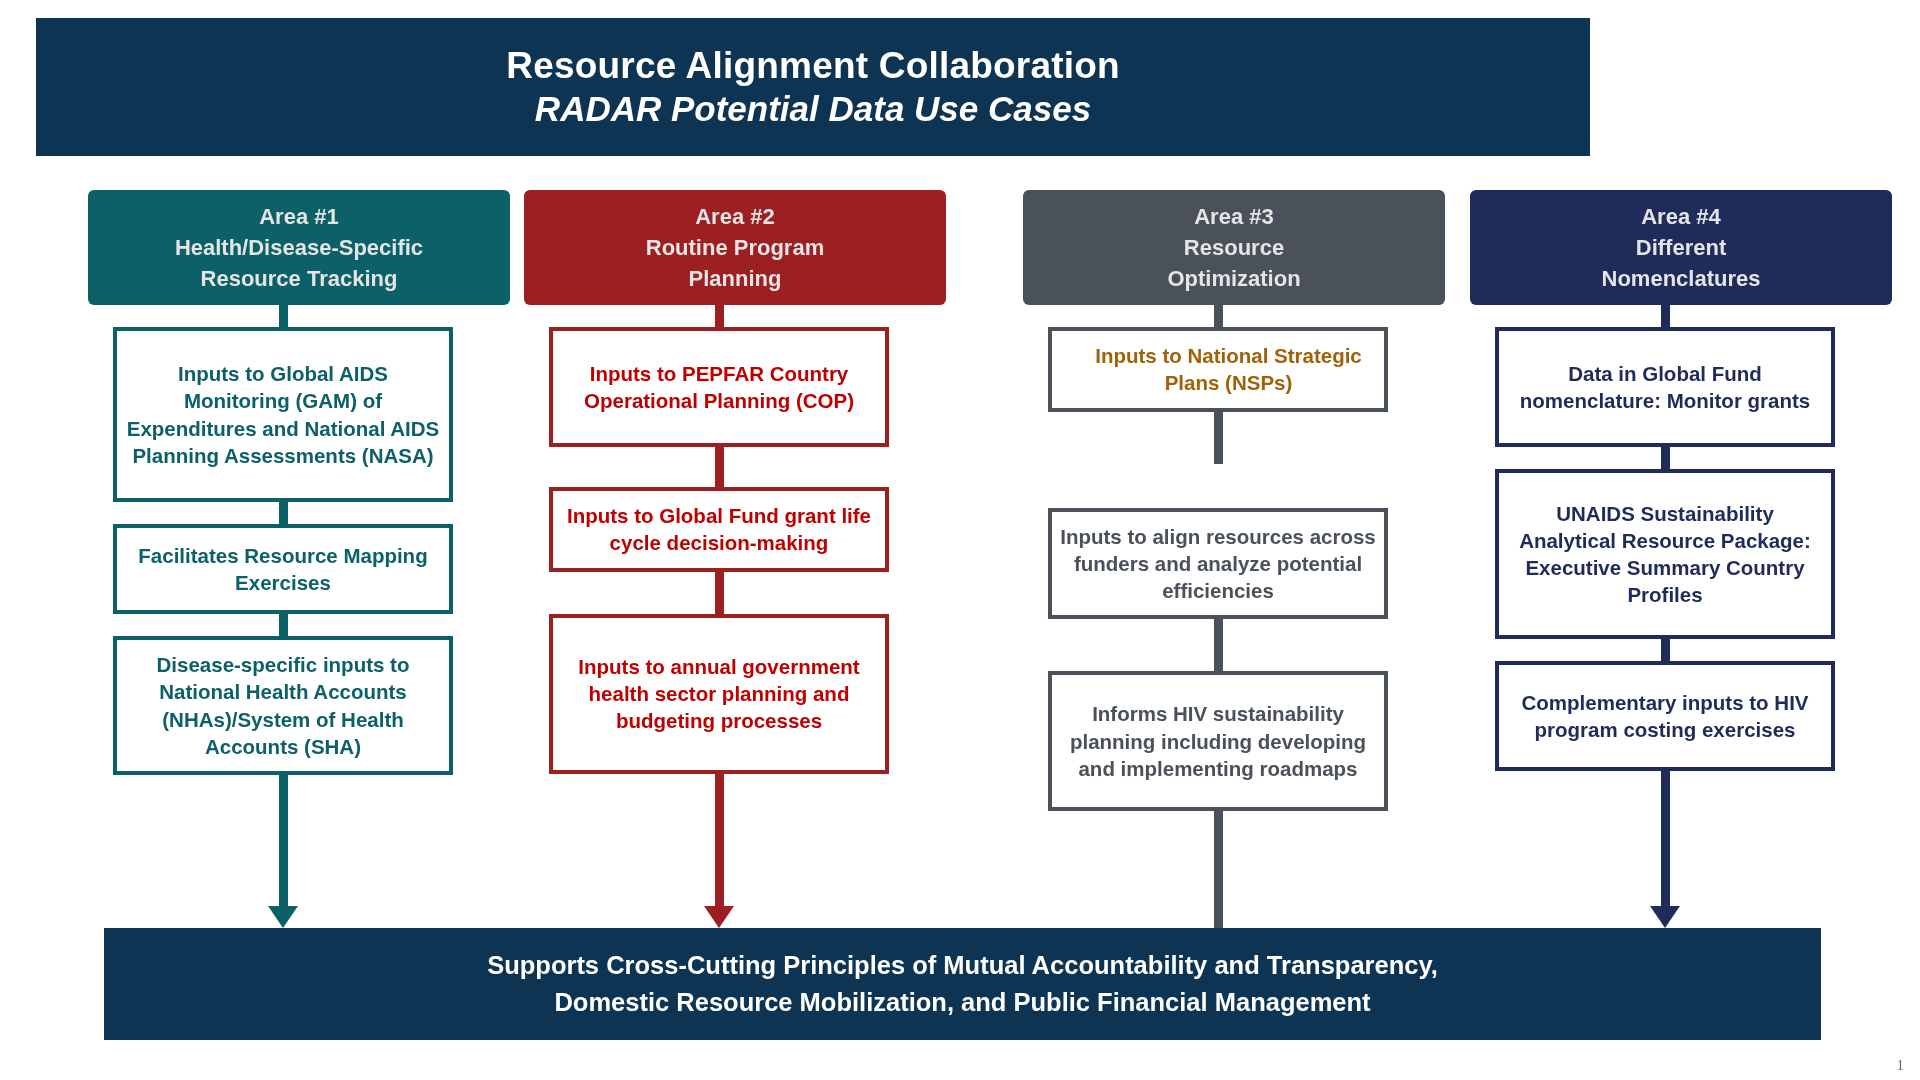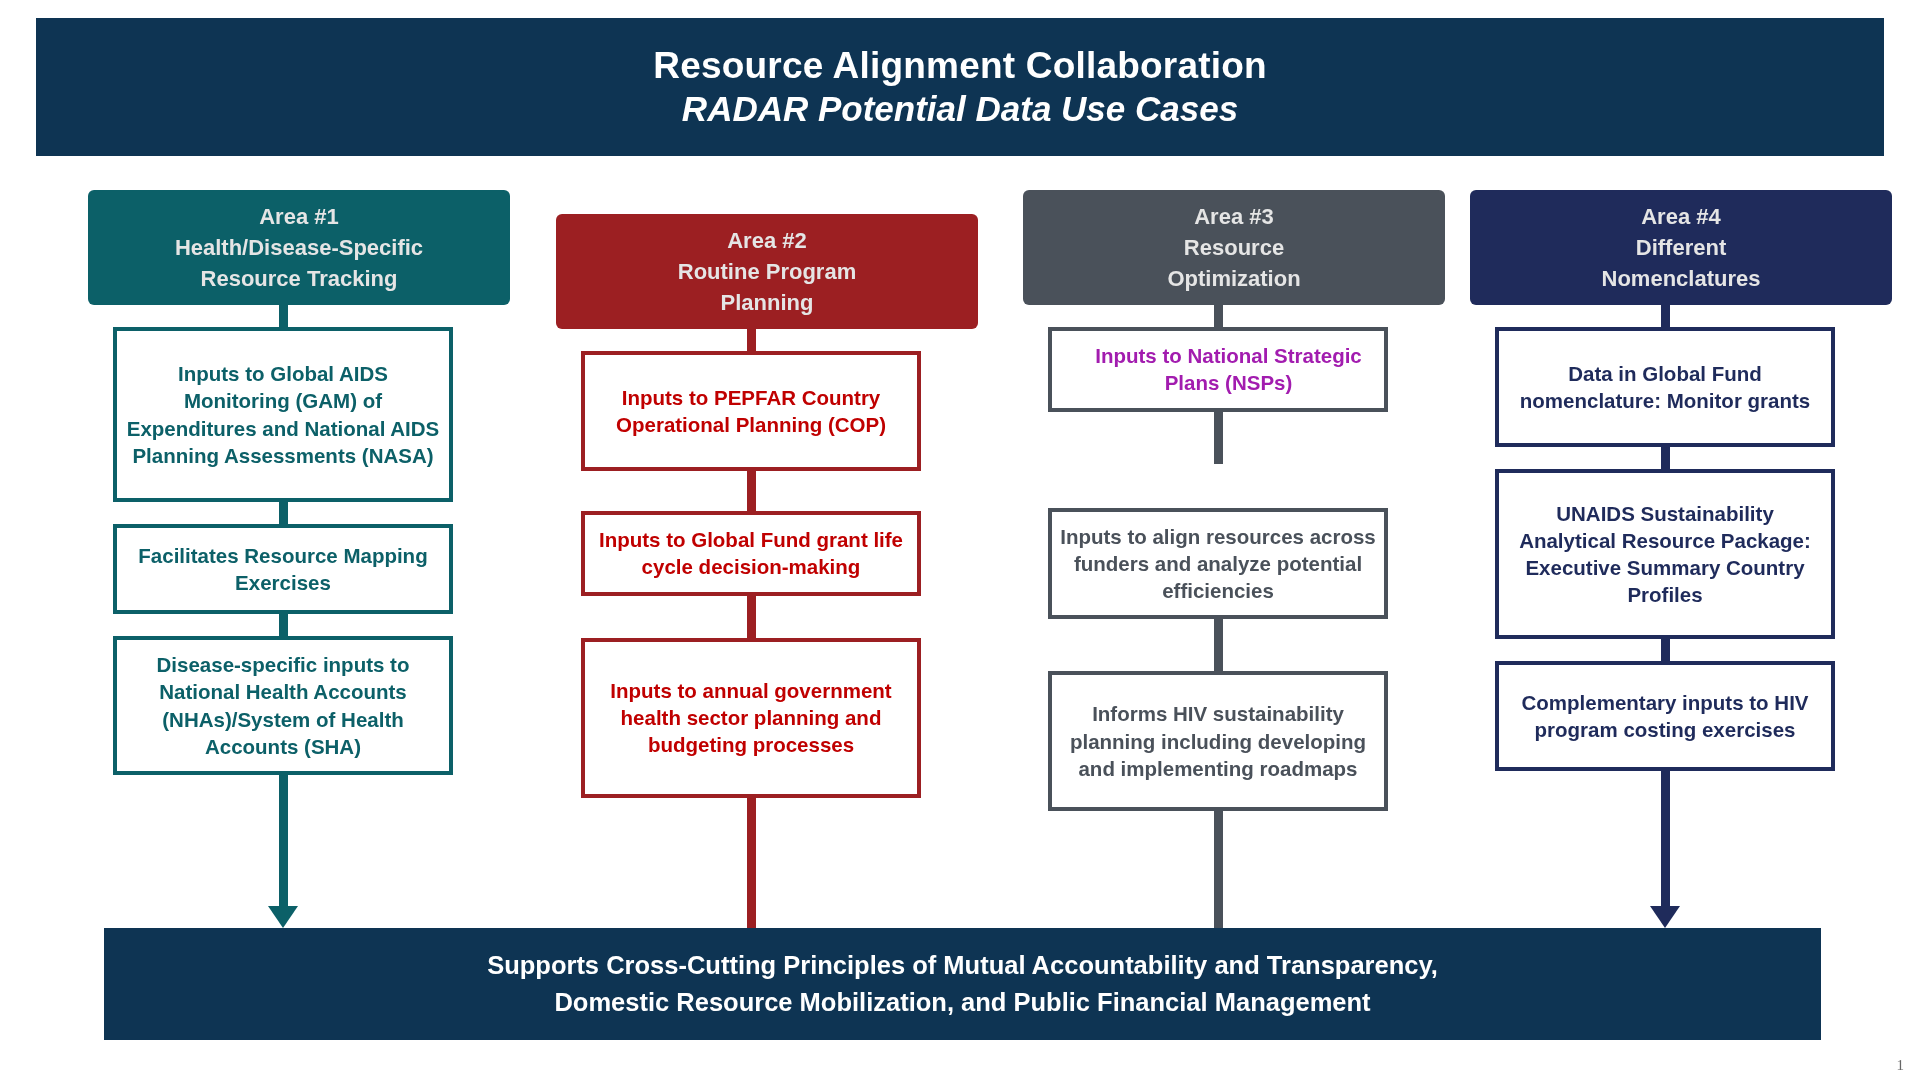--- a/index.html
+++ b/index.html
@@ -13,21 +13,21 @@
     font-family: "Liberation Sans", sans-serif;
     overflow: hidden;
     position: relative;
   }
 
   
   #title-banner {
     position: absolute;
     left: 36px;
     top: 18px;
-    width: 1848px;
+    width: 1554px;
     height: 138px;
     background: #0E3453;
     display: flex;
     flex-direction: column;
     align-items: center;
     justify-content: center;
     box-sizing: border-box;
   }
   #title-line-1 {
     color: #ffffff;
@@ -52,21 +52,21 @@
     top: 190px;
     width: 1920px;
     height: 730px;
   }
   .column {
     position: absolute;
     top: 0;
     width: 390px;
   }
   .col-0 { left: 88px; }
-  .col-1 { left: 556px; margin-top: 24px; }
+  .col-1 { left: 524px; }
   .col-2 { left: 1023px; }
   .col-3 { left: 1470px; }
 
   .area-header {
     width: 422px;
     min-height: 115px;
     border-radius: 6px;
     color: #e5e5e5;
     font-weight: bold;
     font-size: 22px;
@@ -217,21 +217,21 @@
     </div>
     <div class="column col-2">
       <div class="area-header" style="background: rgb(74, 81, 90); min-height: 115px;">
         <div>
           <div>Area #3</div>
           <div>Resource</div>
           <div>Optimization</div>
         </div>
       </div>
       <div class="stem" style="background: rgb(74, 81, 90); height: 22px;"></div>
-      <div class="item-box" style="border-color: rgb(74, 81, 90); color: #a21caf; min-height: 80px; padding-left: 29px;">
+      <div class="item-box" style="border-color: rgb(74, 81, 90); color: #a16207; min-height: 80px; padding-left: 29px;">
         <div>Inputs to National Strategic Plans (NSPs)</div>
       </div>
       <div class="stem" style="background: rgb(74, 81, 90); height: 52px;"></div>
       <div class="item-box" style="border-color: rgb(74, 81, 90); color: rgb(74, 81, 90); min-height: 110px; margin-top: 44px;">
         <div>Inputs to align resources across funders and analyze potential efficiencies</div>
       </div>
       <div class="stem" style="background: rgb(74, 81, 90); height: 52px;"></div>
       <div class="item-box" style="border-color: rgb(74, 81, 90); color: rgb(74, 81, 90); min-height: 140px;">
         <div>Informs HIV sustainability planning including developing and implementing roadmaps</div>
       </div>

